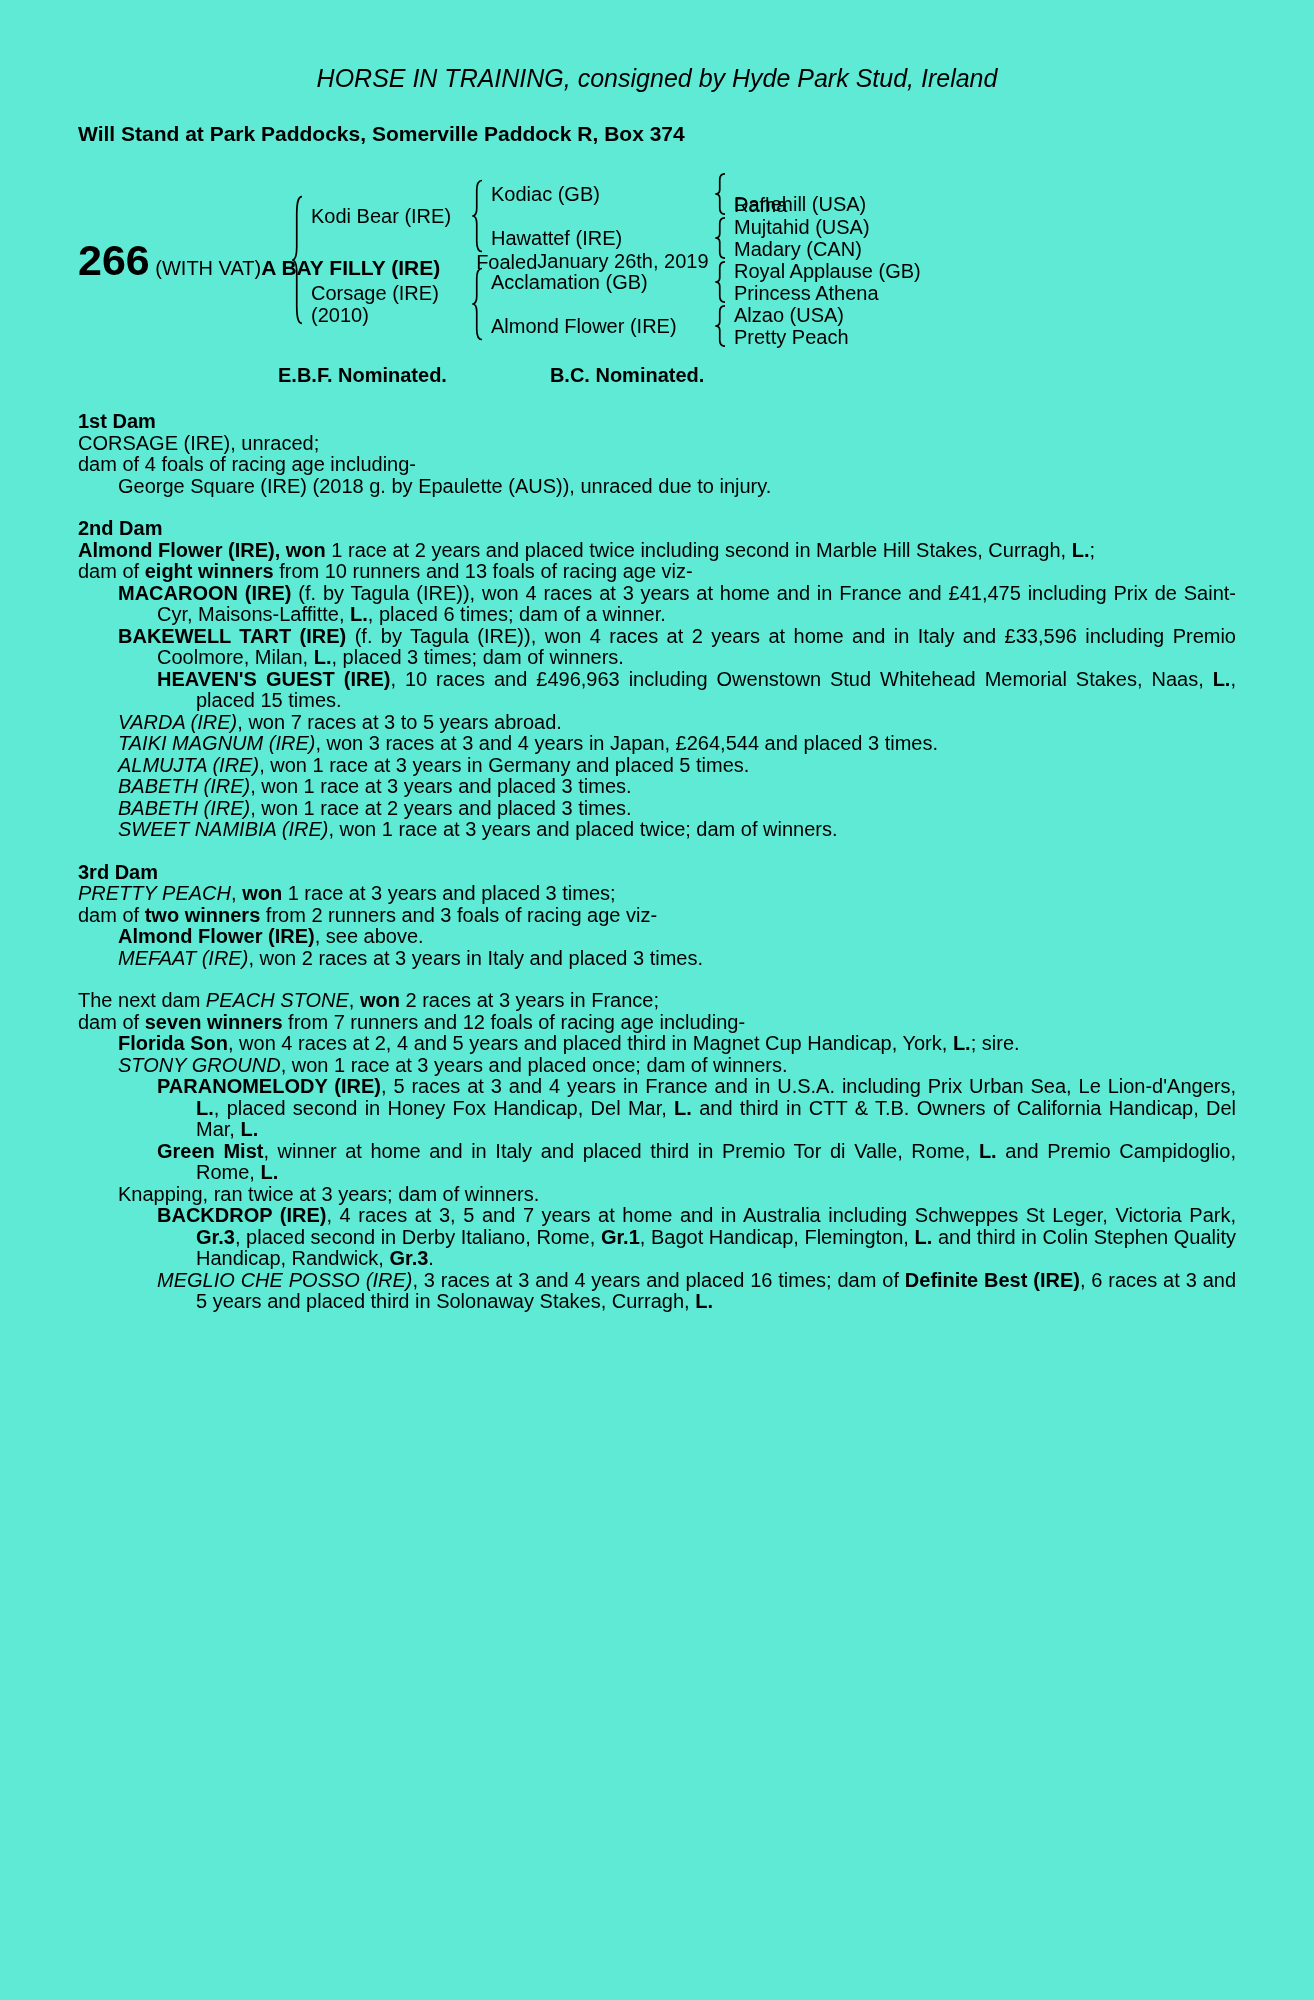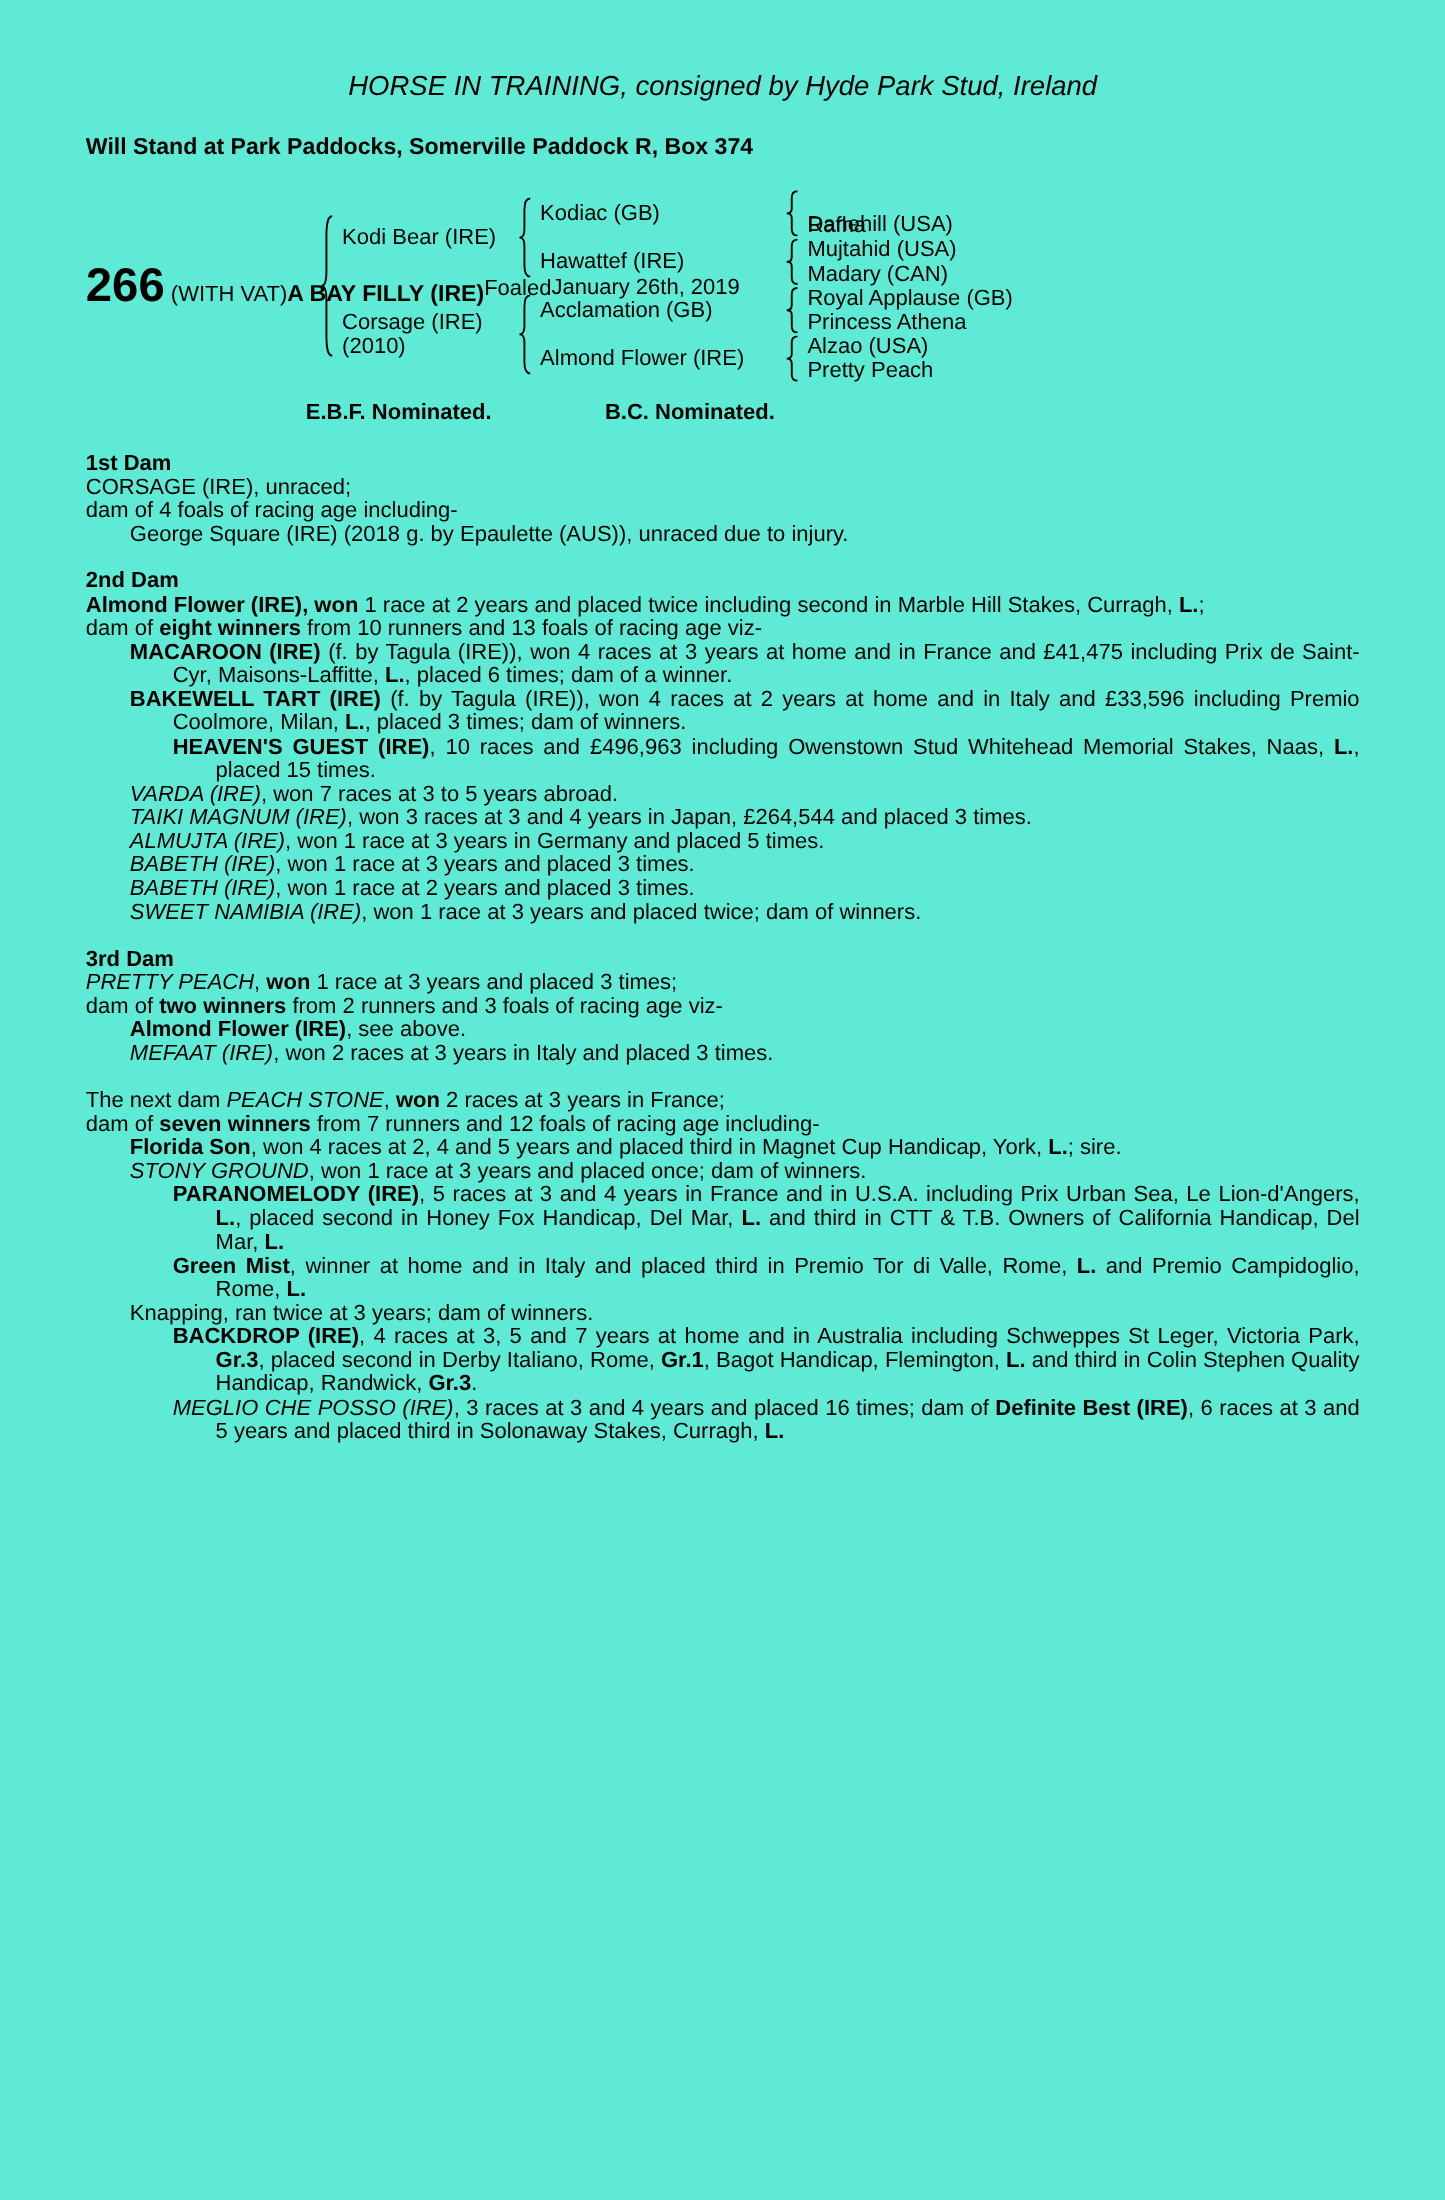--- a/index.html
+++ b/index.html
@@ -61,21 +61,21 @@
   .brace-cell { display: flex; align-items: center; justify-content: center; }
   .brace-svg { width: 15px; display: block; }
   .brace-small .brace-svg { height: 42px; }
   .brace-mid   .brace-svg { height: 74px; }
   .brace-outer .brace-svg { height: 132px; }
 
   .lot-line   { white-space: nowrap; }
   .lot-number { font-size: 43px; font-weight: bold; line-height: 46px; vertical-align: baseline; }
   .lot-vat    { font-size: 20px; }
   .lot-desc   { font-weight: bold; font-size: 21px; margin-top: 16px; white-space: nowrap; }
-  .lot-foaled { font-size: 20px; margin-top: 4px; }
+  .lot-foaled { font-size: 20px; margin-top: 4px; margin-left: 36px; }
   .lot-date   { font-size: 20px; margin-top: 1px; white-space: nowrap; }
   .dam-two-lines div { line-height: 22px; }
 
   .nominations {
     display: flex;
     gap: 103px;
     margin: 16px 78px 0 278px;
     font-weight: bold;
     font-size: 20px;
   }

